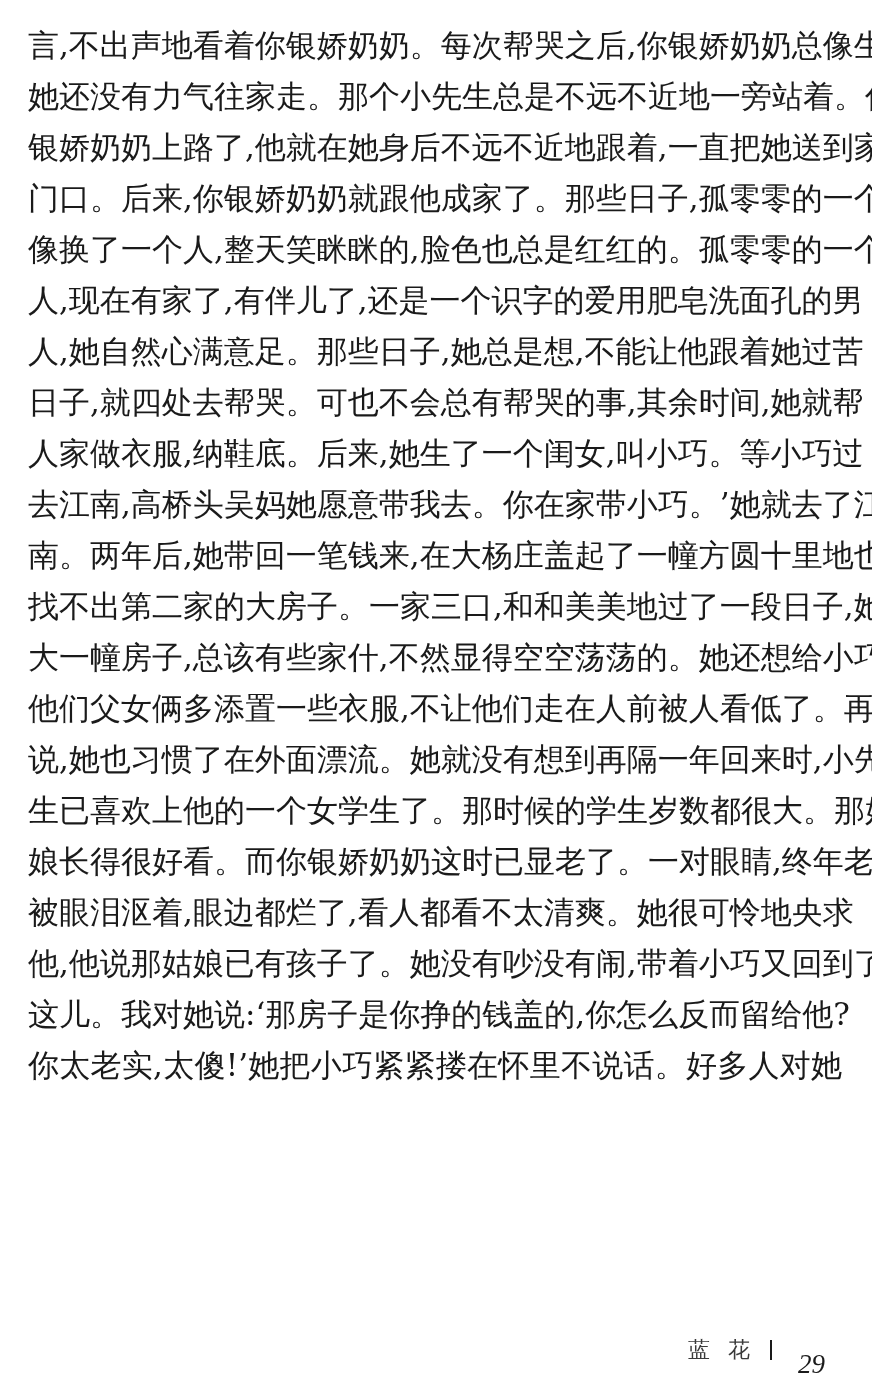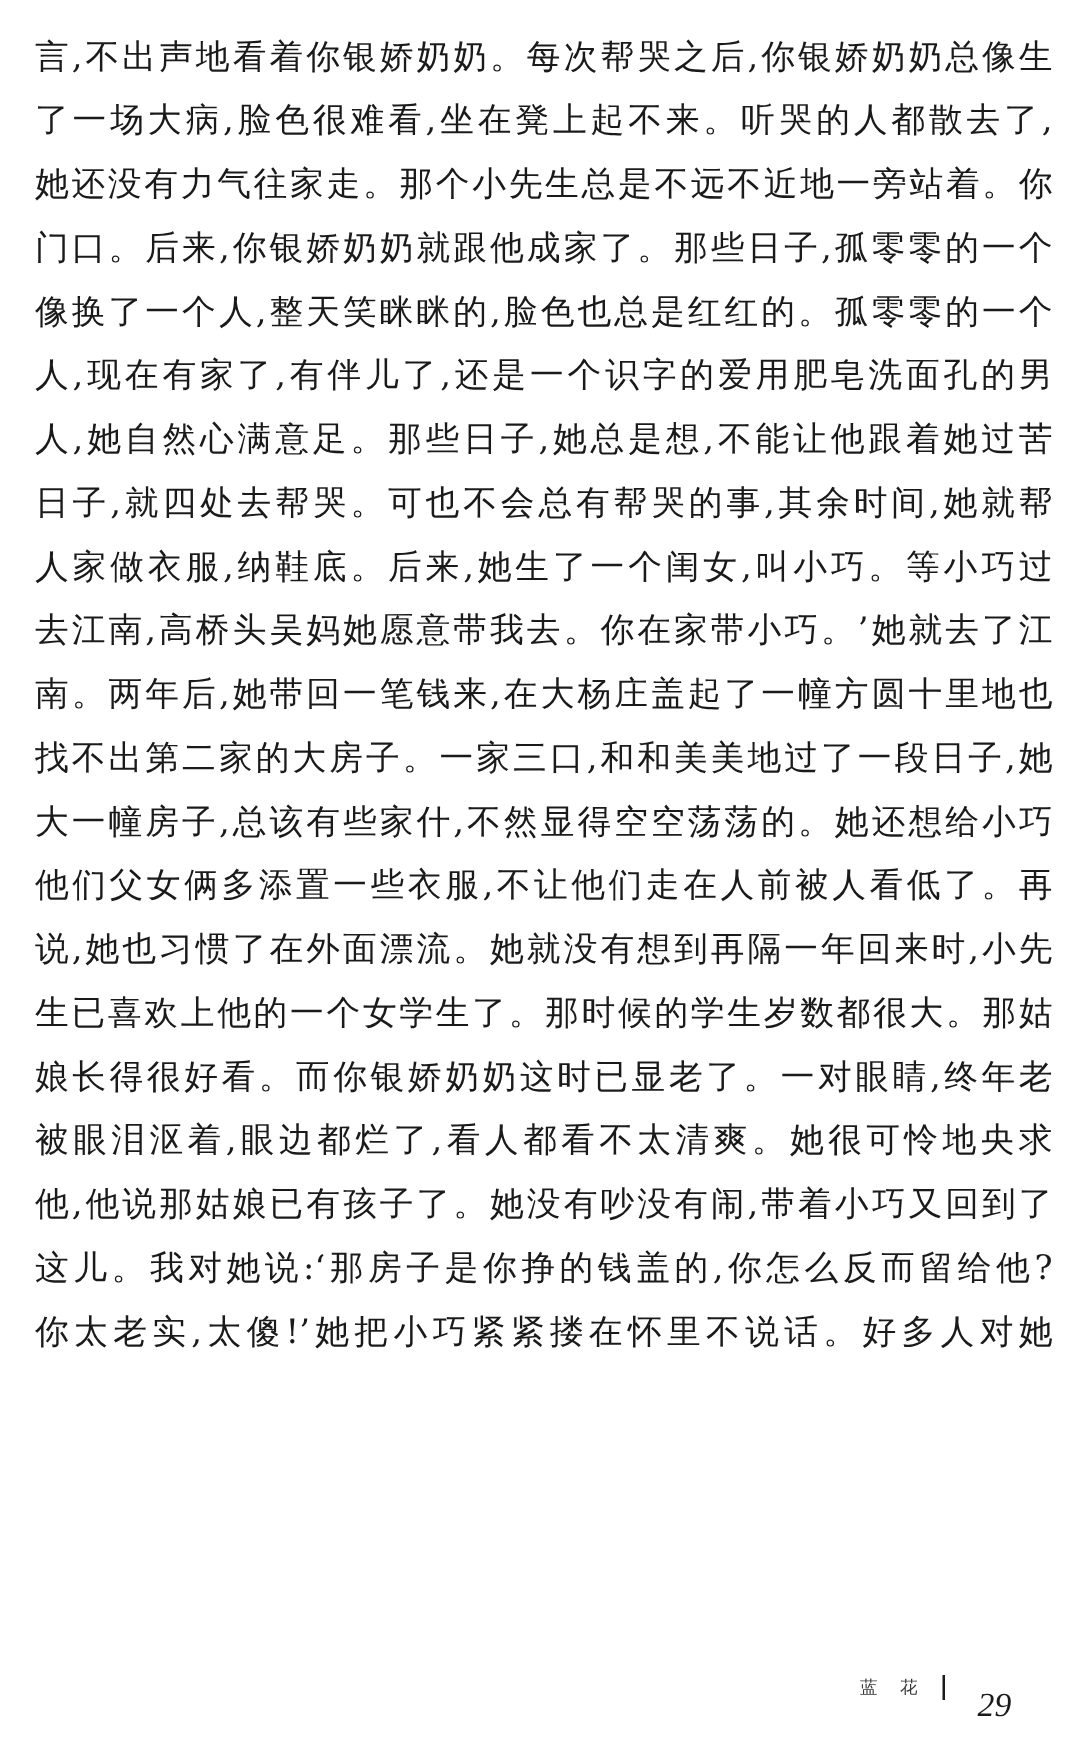--- a/index.html
+++ b/index.html
@@ -18,38 +18,38 @@
     .page-body {
       position: absolute;
       left: 28px;
       top: 20px;
       width: 814px;
     }
     .line {
       display: block;
       height: 51px;
       line-height: 51px;
-      font-size: 27px;
+      font-size: 31px;
       white-space: nowrap;
       text-align: justify;
       text-align-last: justify;
       letter-spacing: 0px;
     }
     .footer {
       position: absolute;
       top: 1330px;
       left: 688px;
       height: 40px;
       display: flex;
       align-items: center;
       font-family: "DejaVu Serif", "Liberation Serif", serif;
       color: #333333;
     }
     .footer-title {
-      font-size: 14px;
+      font-size: 22px;
       letter-spacing: 18px;
       color: #3a3a3a;
     }
     .footer-divider {
       display: inline-block;
       width: 2px;
       height: 20px;
       background: #1a1a1a;
       margin-left: 2px;
       margin-right: 26px;
@@ -60,22 +60,22 @@
       font-size: 27px;
       color: #1a1a1a;
       margin-top: 28px;
     }
   </style>
 </head>
 <body>
 
 <div class="page-body">
   <span class="line">言,不出声地看着你银娇奶奶。每次帮哭之后,你银娇奶奶总像生</span>
-  <span class="line">了一场大病,脸色很难看,坐在凳上起不来。听哭的人都散去了,</span>
   <span class="line">她还没有力气往家走。那个小先生总是不远不近地一旁站着。你</span>
+  <span class="line">银娇奶奶上路了,他就在她身后不远不近地跟着,一直把她送到家</span>
   <span class="line">门口。后来,你银娇奶奶就跟他成家了。那些日子,孤零零的一个</span>
   <span class="line">像换了一个人,整天笑眯眯的,脸色也总是红红的。孤零零的一个</span>
   <span class="line">人,现在有家了,有伴儿了,还是一个识字的爱用肥皂洗面孔的男</span>
   <span class="line">人,她自然心满意足。那些日子,她总是想,不能让他跟着她过苦</span>
   <span class="line">日子,就四处去帮哭。可也不会总有帮哭的事,其余时间,她就帮</span>
   <span class="line">人家做衣服,纳鞋底。后来,她生了一个闺女,叫小巧。等小巧过</span>
   <span class="line">去江南,高桥头吴妈她愿意带我去。你在家带小巧。’她就去了江</span>
   <span class="line">南。两年后,她带回一笔钱来,在大杨庄盖起了一幢方圆十里地也</span>
   <span class="line">找不出第二家的大房子。一家三口,和和美美地过了一段日子,她</span>
   <span class="line">大一幢房子,总该有些家什,不然显得空空荡荡的。她还想给小巧</span>

